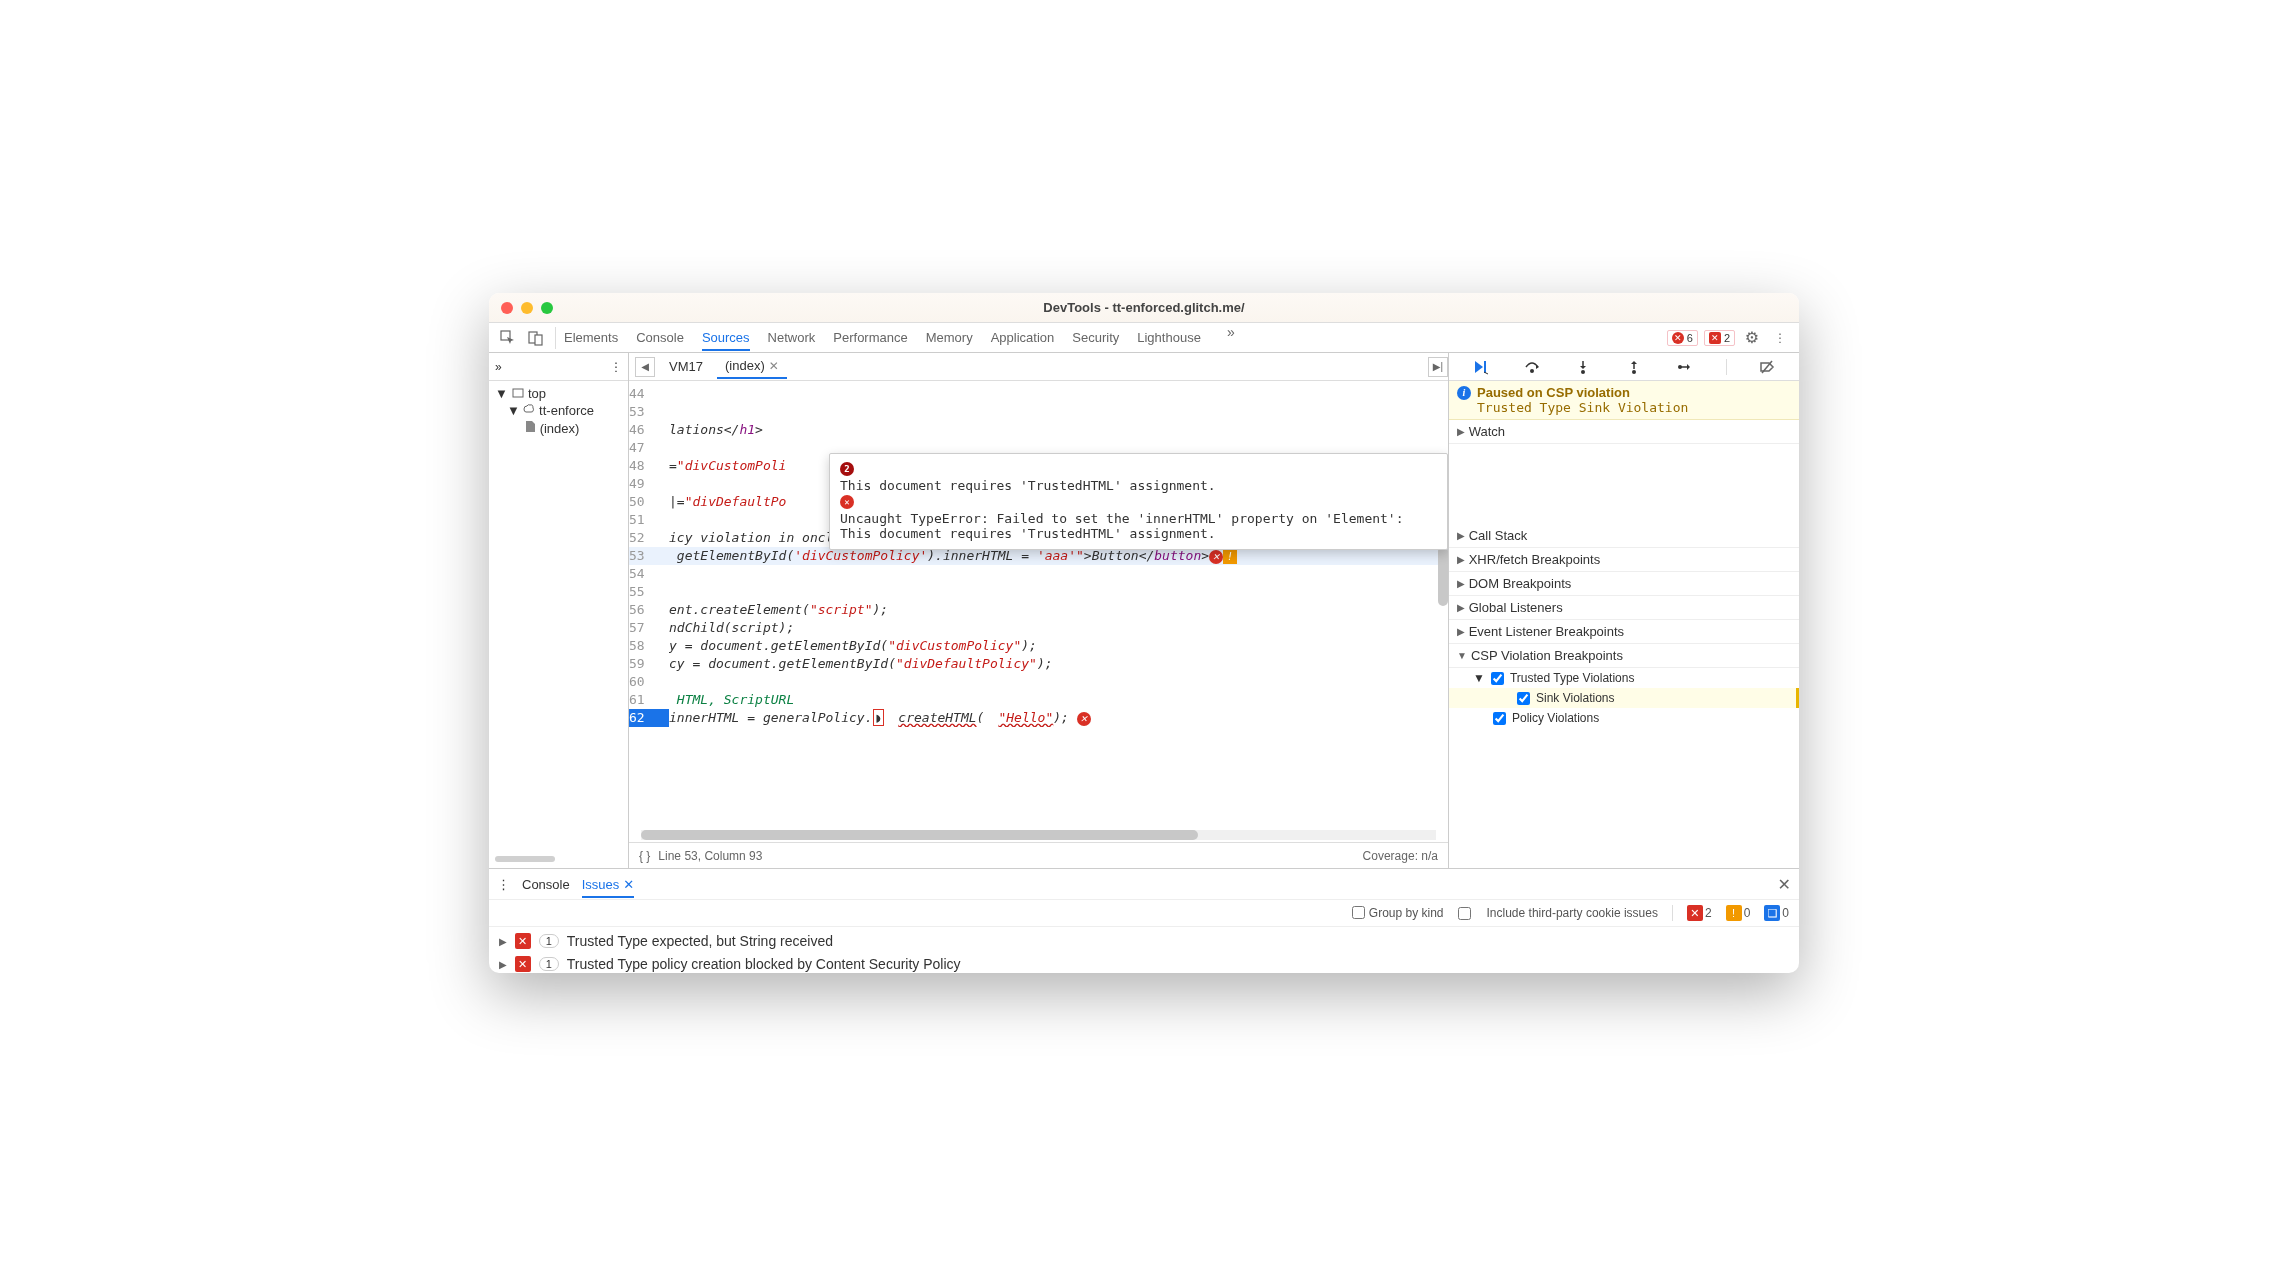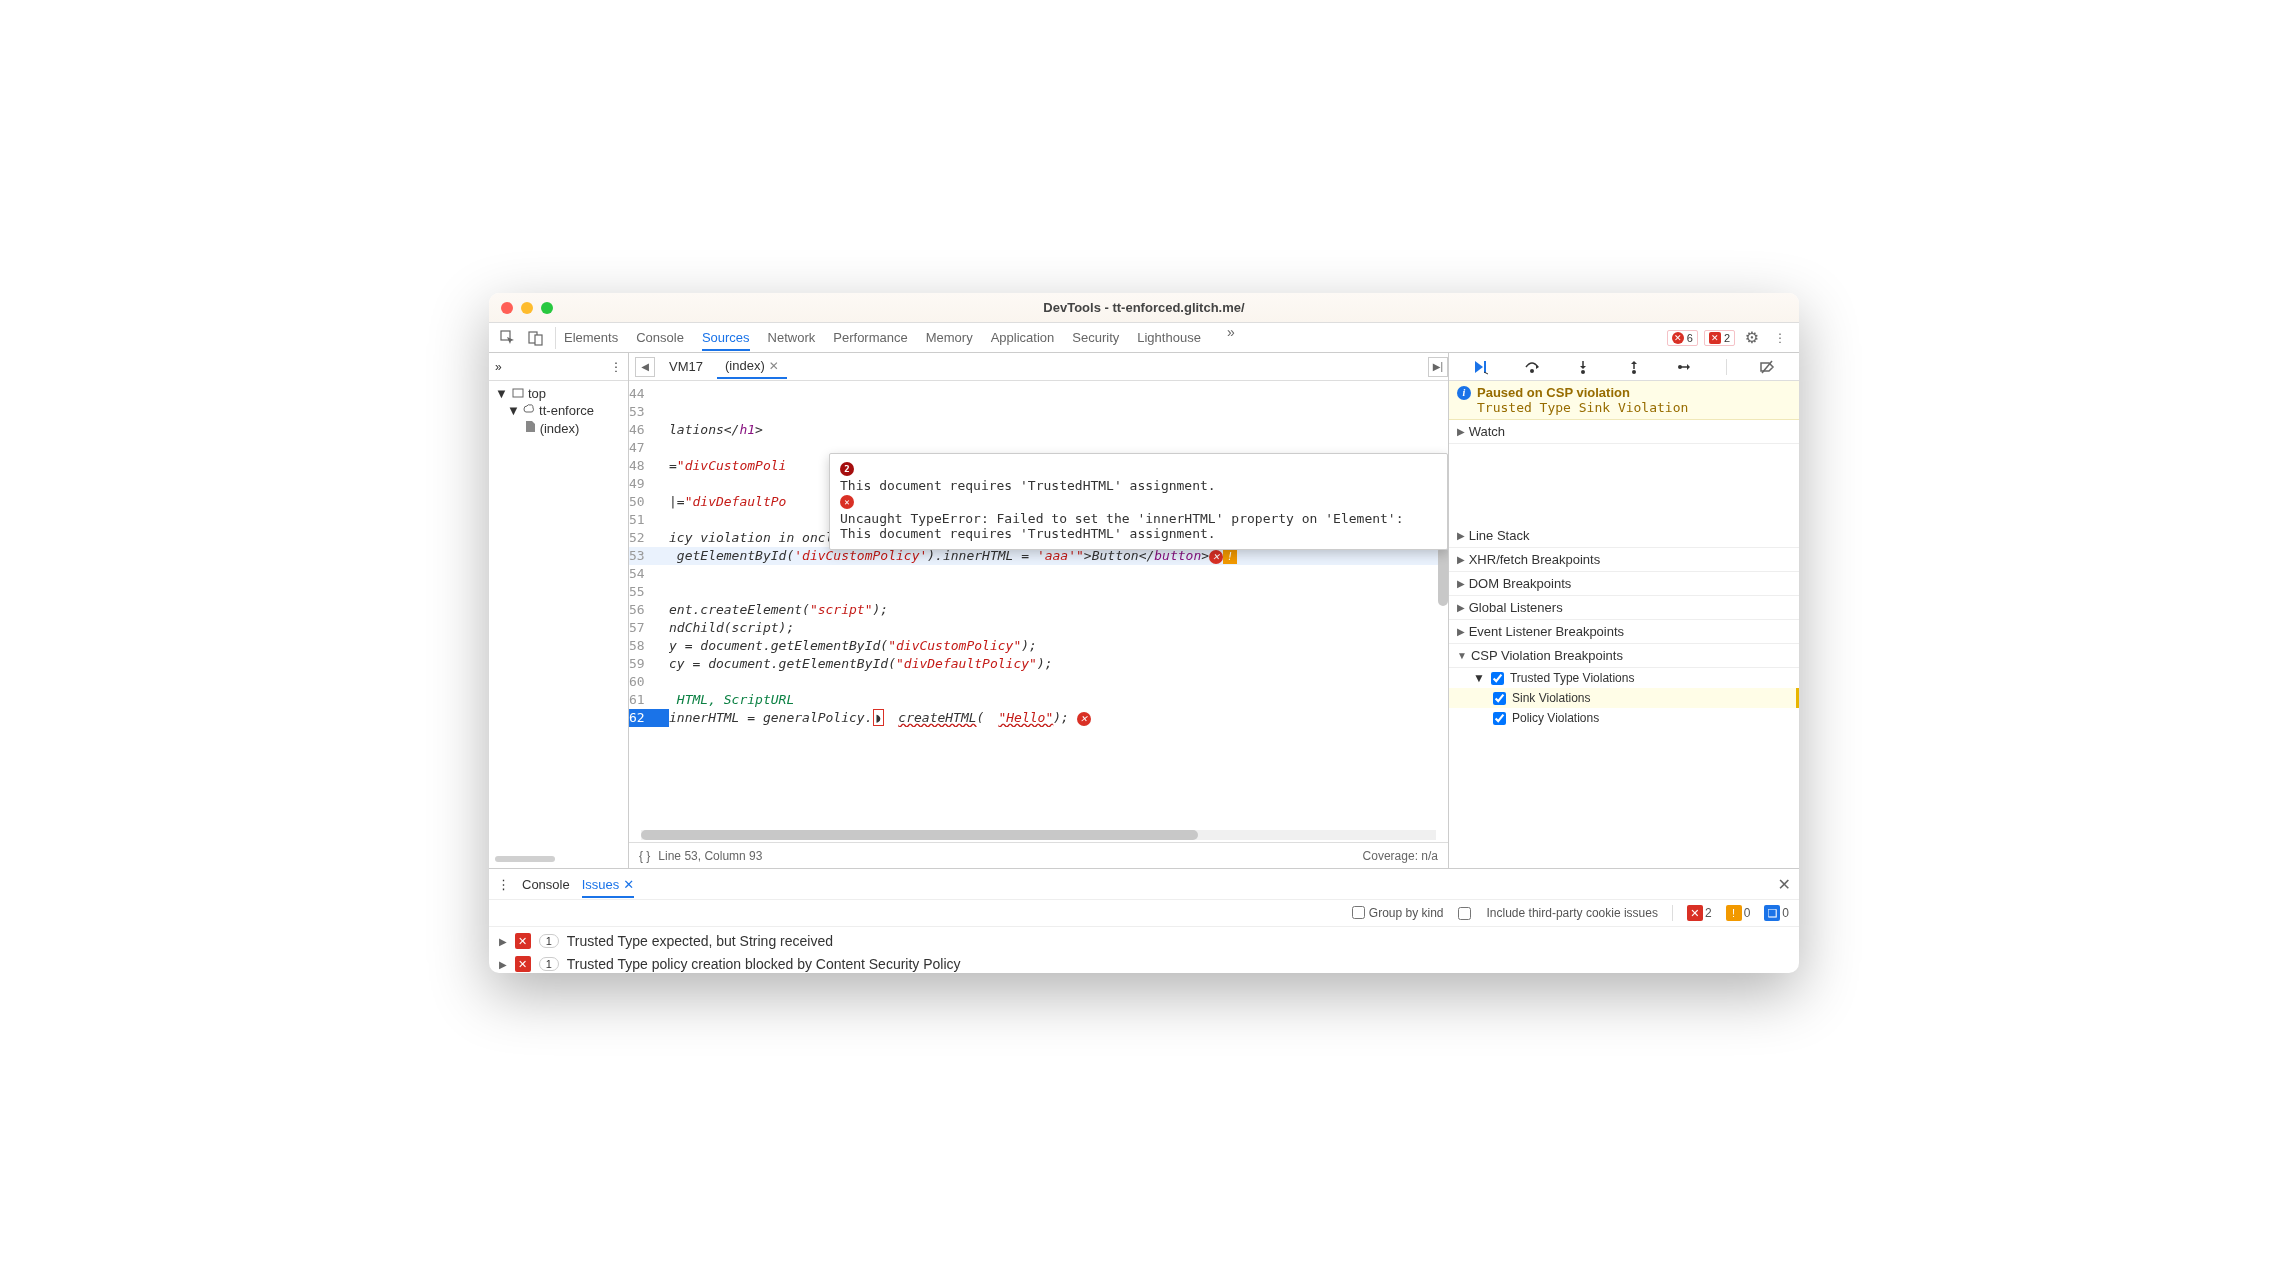--- a/index.html
+++ b/index.html
@@ -354,21 +354,21 @@
         <div class="sub">Trusted Type Sink Violation</div>
       </div>
 
       <div class="section-hdr">
           <span class="tri">▶</span>
           <span>Watch</span>
         </div>
       <div style="height:80px"></div>
       <div class="section-hdr">
           <span class="tri">▶</span>
-          <span>Line Stack</span>
+          <span>Call Stack</span>
         </div>
       <div class="section-hdr">
           <span class="tri">▶</span>
           <span>XHR/fetch Breakpoints</span>
         </div>
       <div class="section-hdr">
           <span class="tri">▶</span>
           <span>DOM Breakpoints</span>
         </div>
       <div class="section-hdr">
@@ -381,21 +381,21 @@
         </div>
       <div class="section-hdr">
           <span class="tri">▼</span>
           <span>CSP Violation Breakpoints</span>
         </div>
       <div class="subsection">
           <span class="tri">▼</span>
           <input type="checkbox" class="chk" checked="" style="">
           <span>Trusted Type Violations</span>
         </div>
-      <div class="subsection hl" style="padding-left:44px;">
+      <div class="subsection hl" style="padding-left:68px;">
           <input type="checkbox" class="chk" checked="" style="">
           <span>Sink Violations</span>
         </div>
       <div class="subsection" style="padding-left:44px;">
           <input type="checkbox" class="chk" checked="" style="">
           <span>Policy Violations</span>
         </div>
     </div>
   </div>
 

